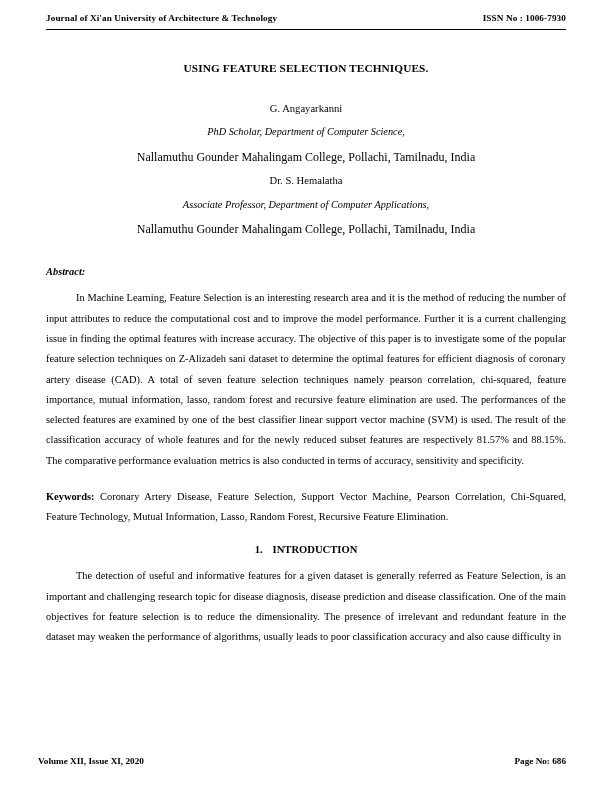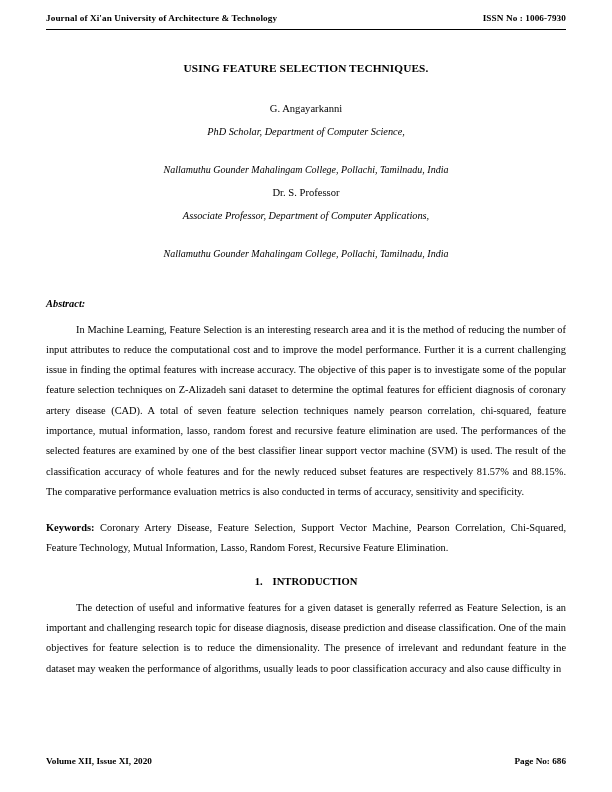--- a/index.html
+++ b/index.html
@@ -60,27 +60,26 @@
     margin-top: 11px;
     font-size: 10.6px;
   }
   .author-affil {
     margin-top: 11px;
     font-style: italic;
     font-size: 10.3px;
     text-align: center;
   }
   .author-affil2 {
-    margin-top: 25px;
-    font-style: italic;
-    font-size: 10px;
+    margin-top: 11px;
+    font-size: 12px;
   }
   
   .abstract-label {
-    margin-top: 38px;
+    margin-top: 30px;
     font-style: italic;
     font-weight: bold;
     font-size: 10.4px;
   }
   p.body-text {
     margin: 0;
     margin-top: 11px;
     text-align: justify;
     text-justify: inter-word;
     font-size: 10.4px;
@@ -100,21 +99,21 @@
   .section-heading {
     margin-top: 17px;
     text-align: center;
     font-weight: bold;
     font-size: 10.6px;
   }
   .section-heading .num { margin-right: 10px; }
   
   .footer {
     position: absolute;
-    left: 46px;
+    left: 38px;
     right: 46px;
     bottom: 26px;
   }
   .footer-inner {
     display: flex;
     justify-content: space-between;
     font-weight: bold;
     font-size: 9.2px;
   }
   .spacer { flex: 1 1 auto; }
@@ -131,21 +130,21 @@
   <hr class="rule">
 
   <div class="title">
     <div>USING FEATURE SELECTION TECHNIQUES.</div>
   </div>
 
   <div class="authors">
     <div class="author-name">G. Angayarkanni</div>
     <div class="author-affil">PhD Scholar, Department of Computer Science,</div>
     <div class="author-affil2">Nallamuthu Gounder Mahalingam College, Pollachi, Tamilnadu, India</div>
-    <div class="author-name">Dr. S. Professor</div>
+    <div class="author-name">Dr. S. Hemalatha</div>
     <div class="author-affil">Associate Professor, Department of Computer Applications,</div>
     <div class="author-affil2">Nallamuthu Gounder Mahalingam College, Pollachi, Tamilnadu, India</div>
   </div>
 
   <div class="abstract-label">Abstract:</div>
   <p class="body-text">In Machine Learning, Feature Selection is an interesting research area and it is the method of reducing the number of input attributes to reduce the computational cost and to improve the model performance. Further it is a current challenging issue in finding the optimal features with increase accuracy. The objective of this paper is to investigate some of the popular feature selection techniques on Z-Alizadeh sani dataset to determine the optimal features for efficient diagnosis of coronary artery disease (CAD). A total of seven feature selection techniques namely pearson correlation, chi-squared, feature importance, mutual information, lasso, random forest and recursive feature elimination are used. The performances of the selected features are examined by one of the best classifier linear support vector machine (SVM) is used. The result of the classification accuracy of whole features and for the newly reduced subset features are respectively 81.57% and 88.15%. The comparative performance evaluation metrics is also conducted in terms of accuracy, sensitivity and specificity.</p>
 
   <div class="keywords">
     <span class="kw-label">Keywords:</span><span> Coronary Artery Disease, Feature Selection, Support Vector Machine, Pearson Correlation, Chi-Squared, Feature Technology, Mutual Information, Lasso, Random Forest, Recursive Feature Elimination.</span>
   </div>

